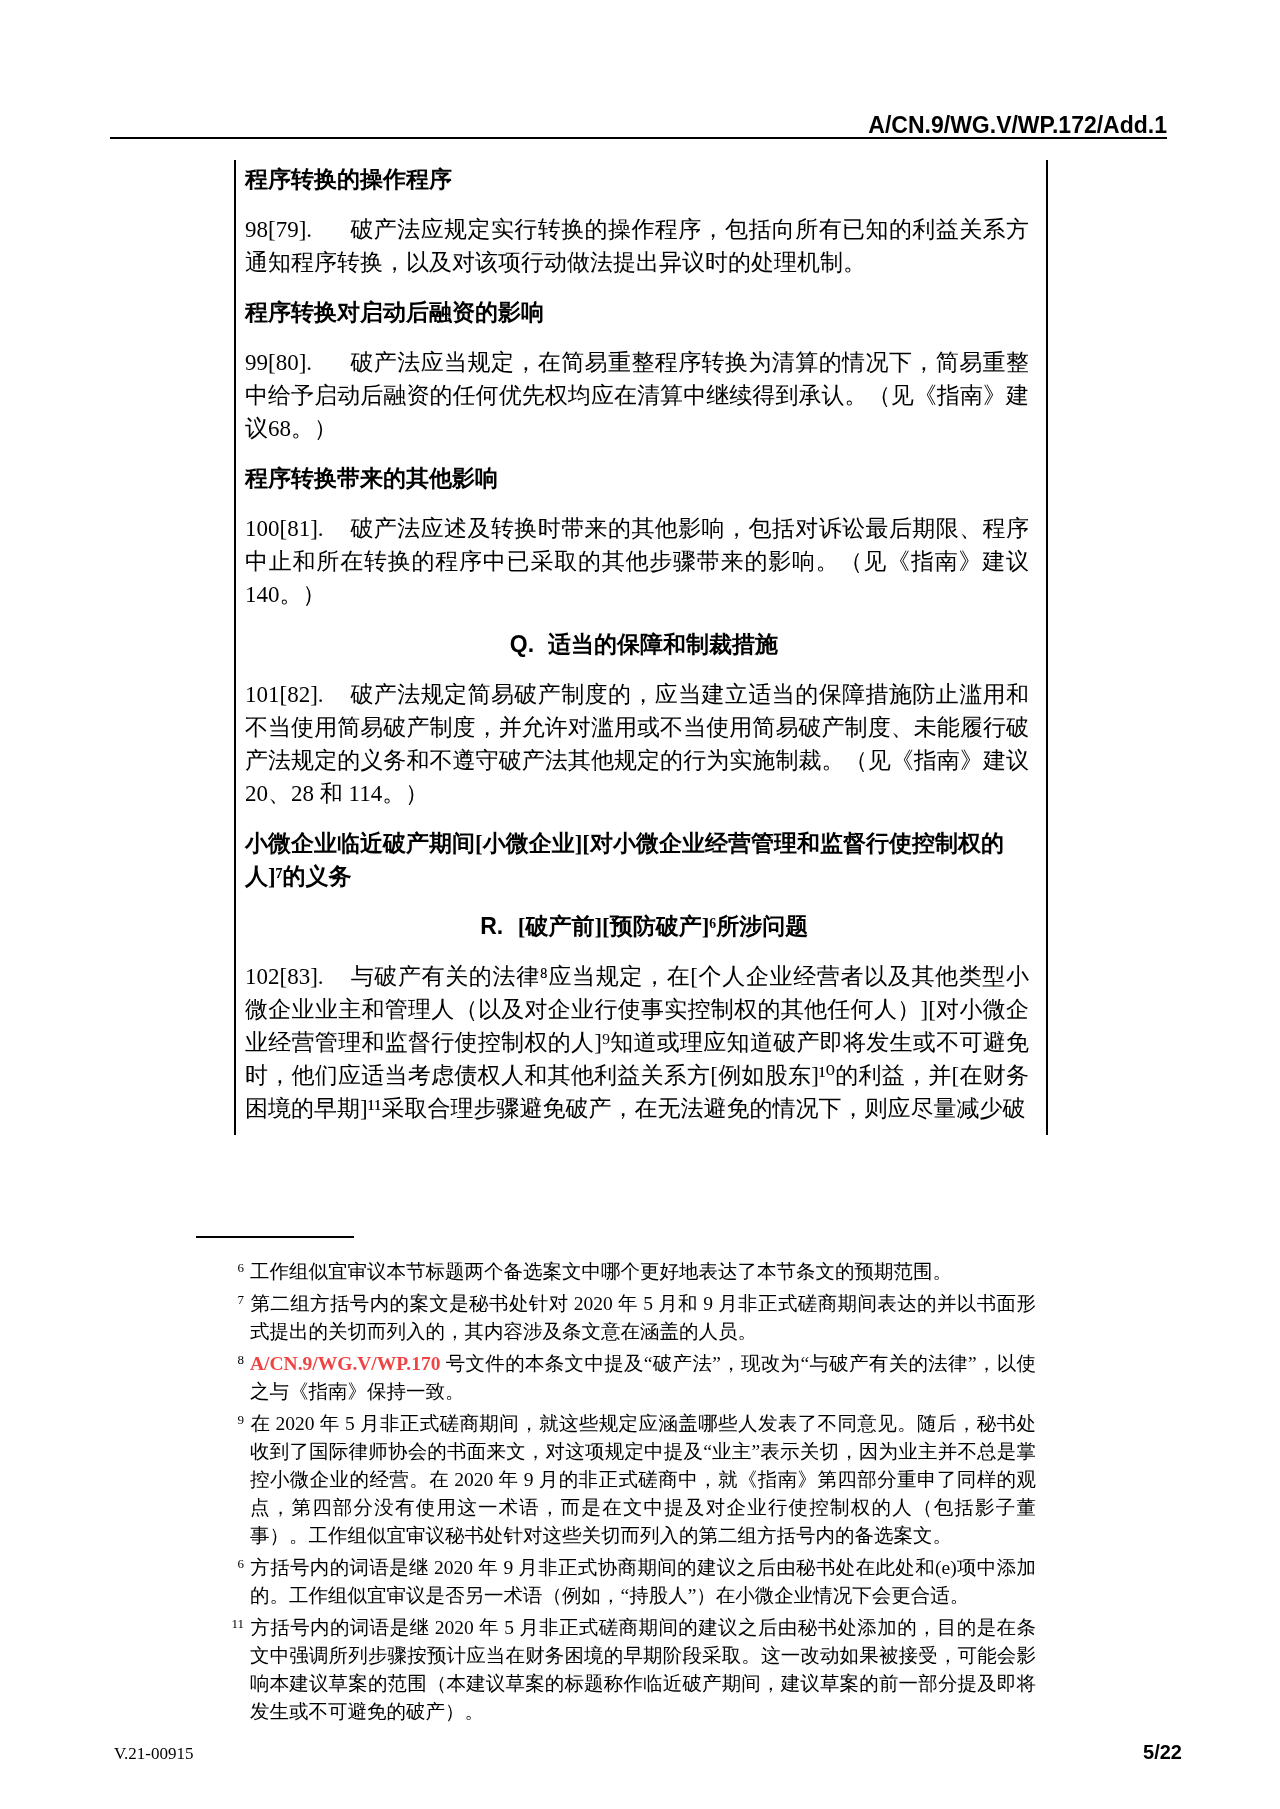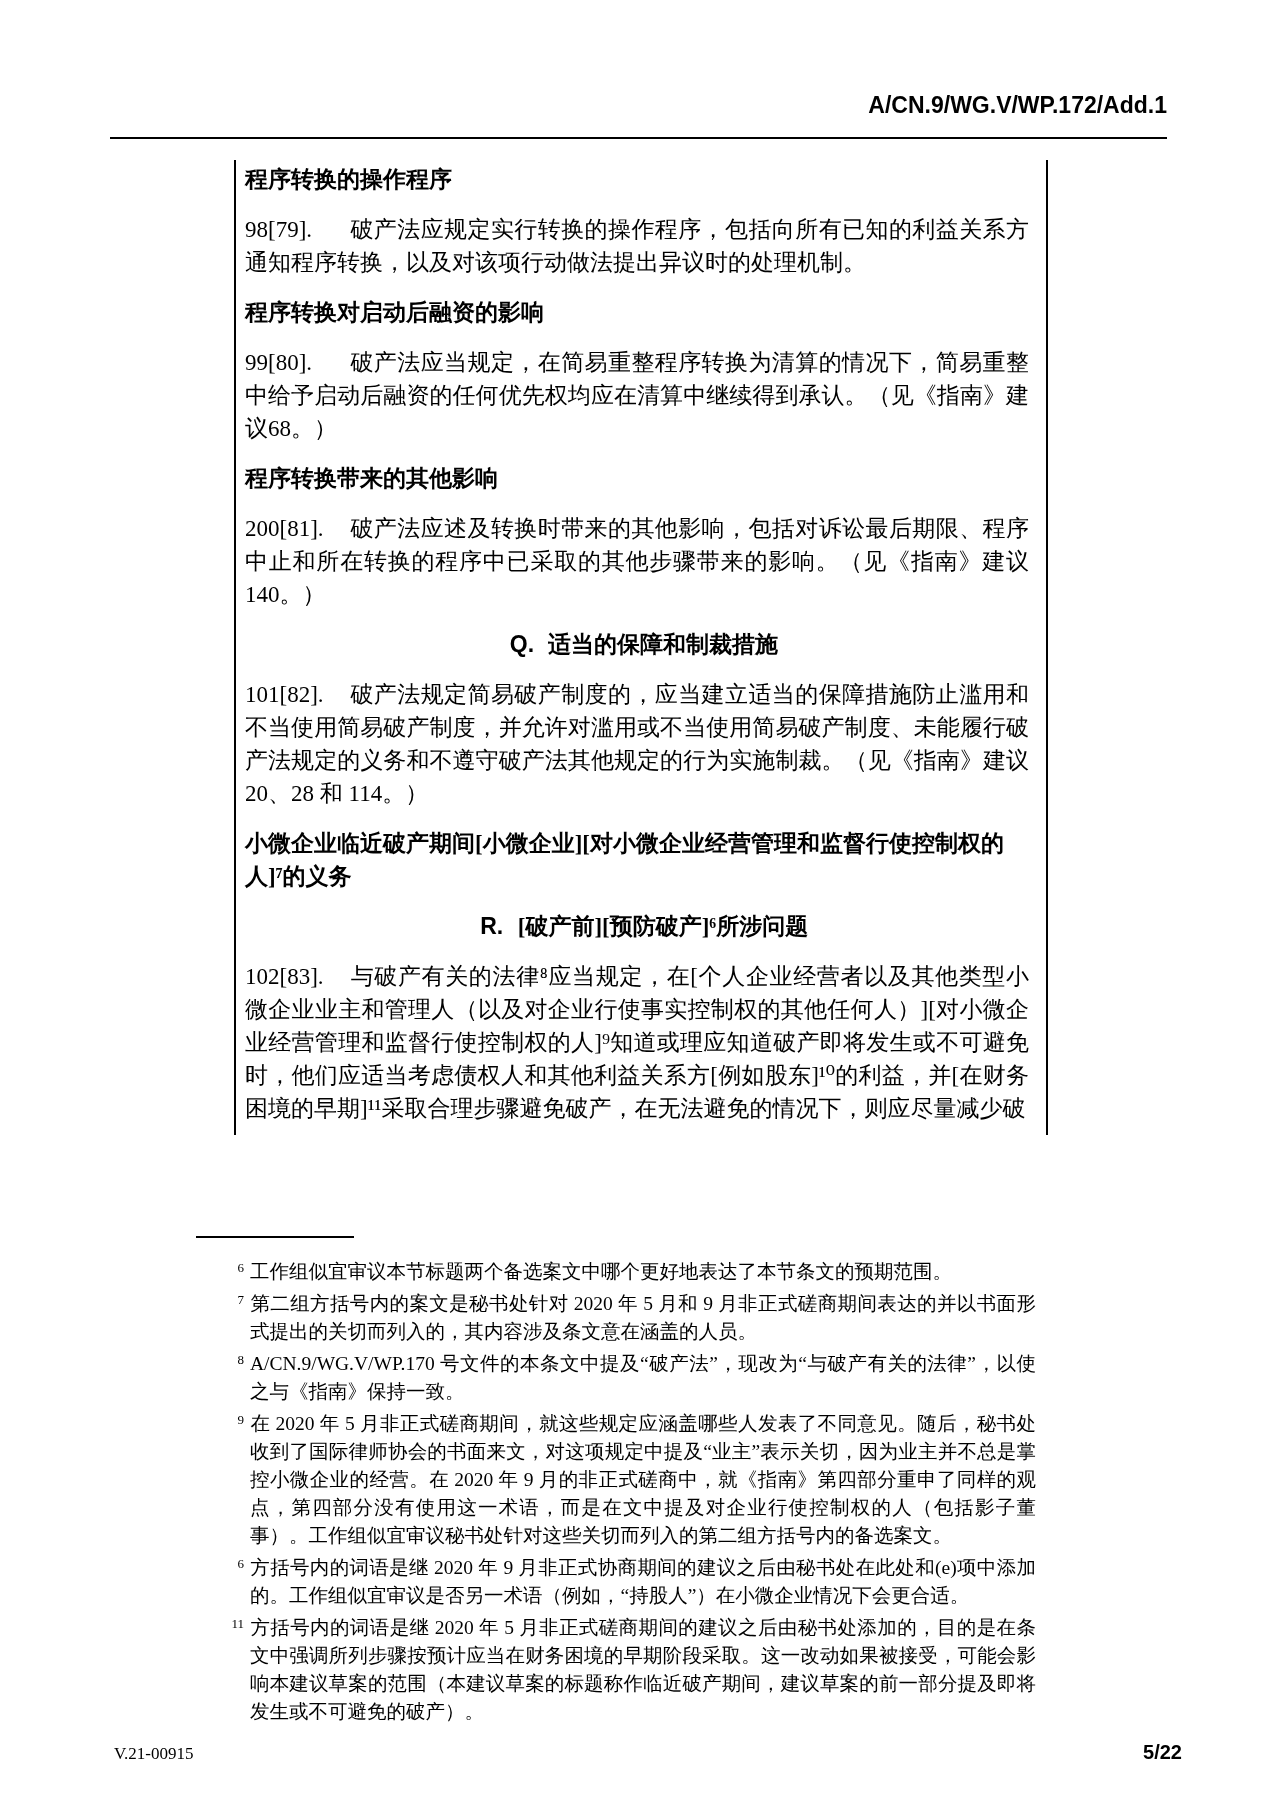--- a/index.html
+++ b/index.html
@@ -6,21 +6,21 @@
   #page{
     position:relative;
     width:1280px;height:1809px;
     background:#ffffff;
     font-family:"Liberation Serif","DejaVu Serif",serif;
     color:#000000;
     overflow:hidden;
   }
   
   .doc-symbol{
-    position:absolute;top:92px;right:113px;
+    position:absolute;top:112px;right:113px;
     font-family:"Liberation Sans","DejaVu Sans",sans-serif;
     font-weight:bold;font-size:23px;line-height:26px;color:#000;
   }
   .header-rule{
     position:absolute;left:110px;top:137px;width:1057px;height:2px;
     background:#000;
   }
   
   .change-bar{position:absolute;width:2px;background:#000;top:160px;height:975px;}
   .change-bar.left{left:234px;}
@@ -41,21 +41,21 @@
     position:absolute;left:196px;top:1236px;width:840px;
     font-size:19.5px;line-height:28px;text-align:justify;
   }
   .fn-sep{width:158px;height:2px;background:#000;margin:0;}
   .fn-list{margin-top:16px;}
   .fn{padding-left:54px;}
   .fn .fnum{
     display:inline-block;width:22px;margin-left:-28px;margin-right:6px;
     font-size:13px;vertical-align:6px;text-align:right;
   }
-  .fn-link{color:#000000;font-weight:normal;text-decoration:none;cursor:pointer;}
+  .fn-link{color:#ef4444;font-weight:bold;text-decoration:none;cursor:pointer;}
   
   .job-number{
     position:absolute;left:114px;top:1744px;
     font-size:17px;color:#000;
   }
   .page-number{
     position:absolute;right:98px;top:1741px;
     font-family:"Liberation Sans","DejaVu Sans",sans-serif;
     font-weight:bold;font-size:20px;color:#000;
   }
@@ -81,21 +81,21 @@
 
     <div class="block runhead">程序转换对启动后融资的影响</div>
 
     <div class="block para">
       <span class="pnum">99[80].</span><span>破产法应当规定，在简易重整程序转换为清算的情况下，简易重整中给予启动后融资的任何优先权均应在清算中继续得到承认。（见《指南》建议68。）</span>
     </div>
 
     <div class="block runhead">程序转换带来的其他影响</div>
 
     <div class="block para">
-      <span class="pnum">200[81].</span><span>破产法应述及转换时带来的其他影响，包括对诉讼最后期限、程序中止和所在转换的程序中已采取的其他步骤带来的影响。（见《指南》建议140。）</span>
+      <span class="pnum">100[81].</span><span>破产法应述及转换时带来的其他影响，包括对诉讼最后期限、程序中止和所在转换的程序中已采取的其他步骤带来的影响。（见《指南》建议140。）</span>
     </div>
 
     <div class="block sechead">
       <span class="letter">Q.</span><span>适当的保障和制裁措施</span>
     </div>
 
     <div class="block para">
       <span class="pnum">101[82].</span><span>破产法规定简易破产制度的，应当建立适当的保障措施防止滥用和不当使用简易破产制度，并允许对滥用或不当使用简易破产制度、未能履行破产法规定的义务和不遵守破产法其他规定的行为实施制裁。（见《指南》建议20、28 和 114。）</span>
     </div>
 

